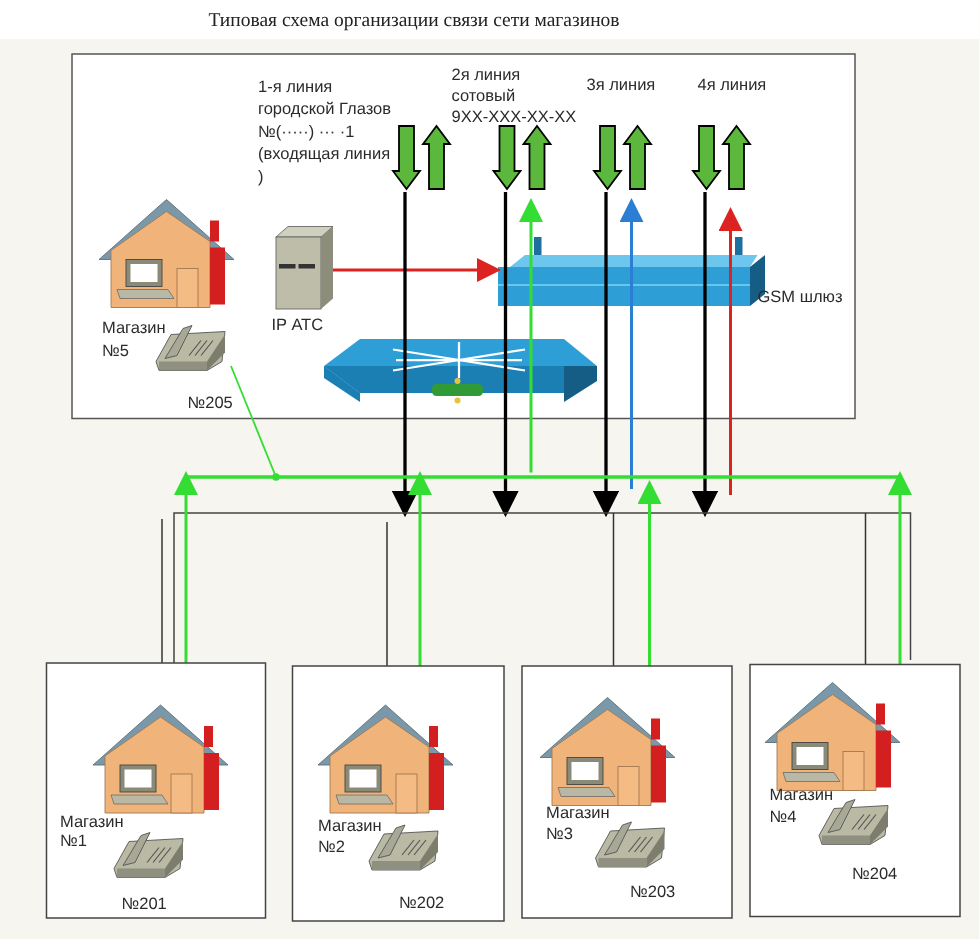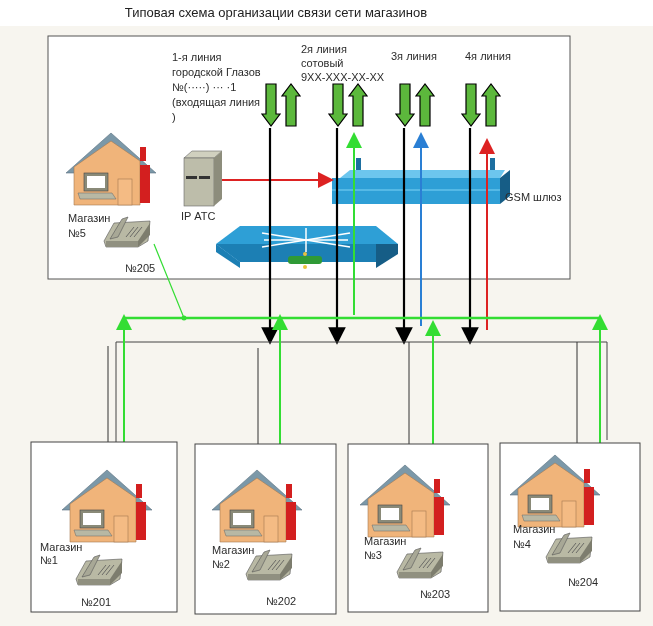--- a/index.html
+++ b/index.html
@@ -1,17 +1,17 @@
 <!DOCTYPE html>
 <html><head>
 <meta charset="utf-8">
 <style>
   html, body { margin:0; padding:0; background:#ffffff; }
   body { width:653px; height:626px; position:relative; overflow:hidden; font-family:"Liberation Sans", sans-serif; }
-  #title { position:absolute; left:0; top:5px; width:552px; text-align:center; font-size:13px; color:#222; font-family:Liberation Sans, sans-serif; }
+  #title { position:absolute; left:0; top:5px; width:552px; text-align:center; font-size:13px; color:#222; font-family:Liberation Serif, serif; }
   #diagram { position:absolute; left:0; top:0; }
   .lbl { font-family:"Liberation Sans", sans-serif; font-size:11px; fill:#2b2b2b; }
 </style>
 </head>
 <body>
 
 <div id="title">Типовая схема организации связи сети магазинов</div>
 
 <svg id="diagram" width="653" height="626" viewBox="0 0 653 626" xmlns="http://www.w3.org/2000/svg">
   <defs>

